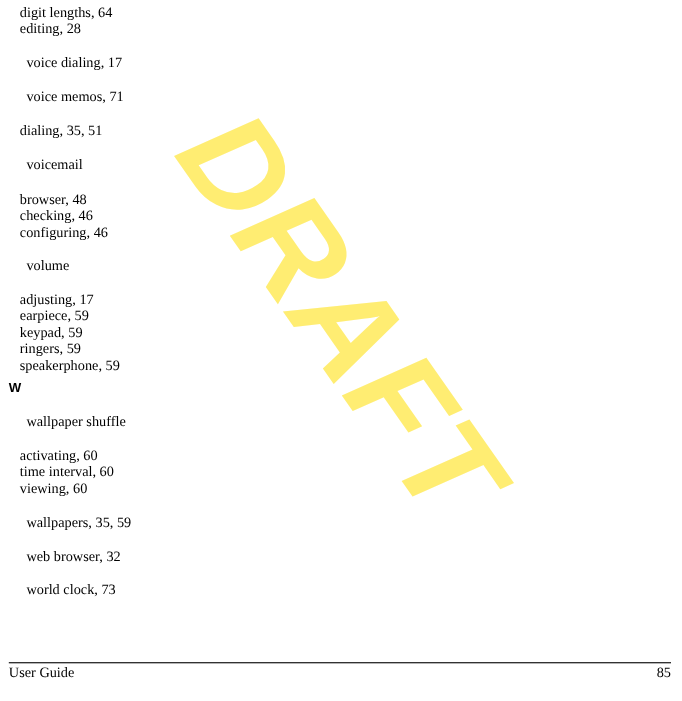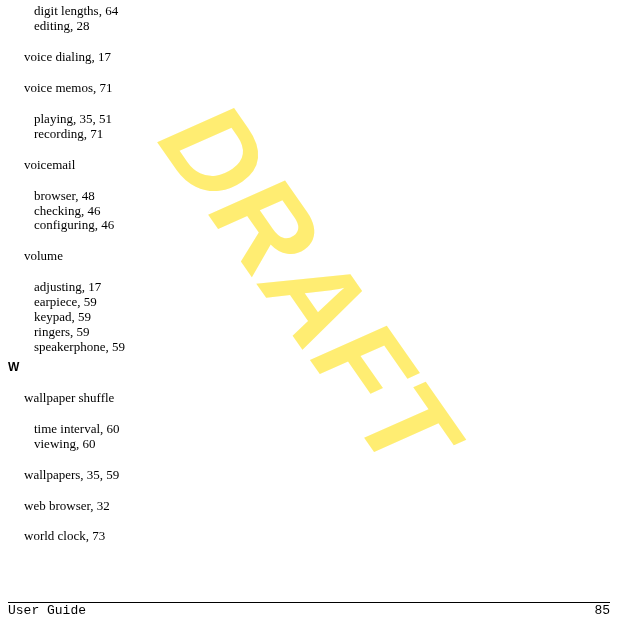--- a/index.html
+++ b/index.html
@@ -38,68 +38,67 @@
   }
   .content {
     position: relative;
     z-index: 1;
     padding: 4px 10px 0 8px;
   }
   .entry-main {
     margin: 16px;
   }
   .entry-sub {
-    margin: 0 0 0 26px;
+    margin: 0 0 0 10px;
   }
   .section-letter {
     font-family: Arial, Helvetica, sans-serif;
     font-weight: 700;
     font-size: 12px;
     margin: 6px 0 0 0;
   }
   .footer {
     position: absolute;
     left: 8px;
     right: 10px;
     bottom: 18px;
     border-top: 1px solid #000;
     padding-top: 1px;
     display: flex;
     justify-content: space-between;
     font-size: 13px;
     z-index: 1;
-    font-family: Liberation Mono, monospace;
   }
 </style>
 </head>
 <body>
 
 <div class="page">
 
   <div class="watermark">DRAFT</div>
 
   <div class="content" id="index-content">
       <div class="entry-sub"><span>digit lengths,</span> <span>64</span></div>
       <div class="entry-sub"><span>editing,</span> <span>28</span></div>
       <div class="entry-main"><span>voice dialing,</span> <span>17</span></div>
       <div class="entry-main"><span>voice memos,</span> <span>71</span></div>
-      <div class="entry-sub"><span>playing,</span> <span>35, 51</span></div>
-      <div class="entry-sub"><span>recording,</span> <span>71</span></div>
+      <div class="entry-sub"><span>dialing,</span> <span>35, 51</span></div>
       <div class="entry-main"><span>voicemail</span></div>
       <div class="entry-sub"><span>browser,</span> <span>48</span></div>
       <div class="entry-sub"><span>checking,</span> <span>46</span></div>
       <div class="entry-sub"><span>configuring,</span> <span>46</span></div>
       <div class="entry-main"><span>volume</span></div>
       <div class="entry-sub"><span>adjusting,</span> <span>17</span></div>
       <div class="entry-sub"><span>earpiece,</span> <span>59</span></div>
       <div class="entry-sub"><span>keypad,</span> <span>59</span></div>
       <div class="entry-sub"><span>ringers,</span> <span>59</span></div>
       <div class="entry-sub"><span>speakerphone,</span> <span>59</span></div>
       <div class="section-letter"><span>W</span></div>
       <div class="entry-main"><span>wallpaper shuffle</span></div>
+      <div class="entry-sub"><span>activating,</span> <span>60</span></div>
       <div class="entry-sub"><span>time interval,</span> <span>60</span></div>
       <div class="entry-sub"><span>viewing,</span> <span>60</span></div>
       <div class="entry-main"><span>wallpapers,</span> <span>35, 59</span></div>
       <div class="entry-main"><span>web browser,</span> <span>32</span></div>
       <div class="entry-main"><span>world clock,</span> <span>73</span></div>
     </div>
 
   <div class="footer">
     <span>User Guide</span>
     <span>85</span>

